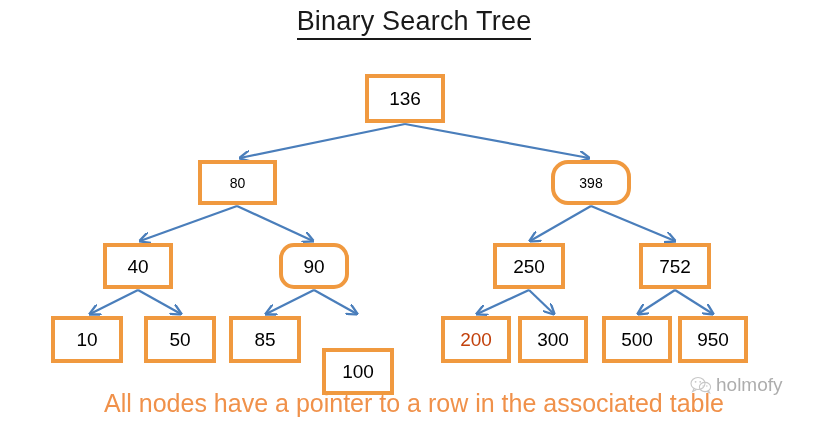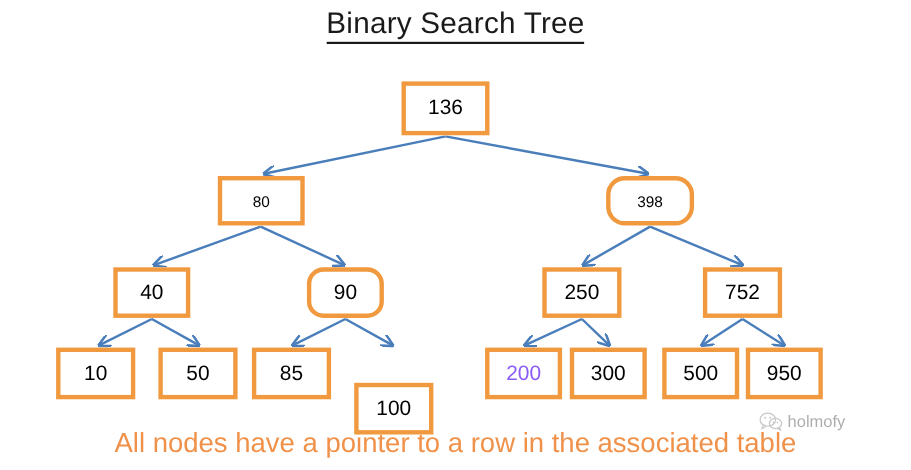--- a/index.html
+++ b/index.html
@@ -85,21 +85,21 @@
     position: absolute;
     left: 690px;
     top: 374px;
     display: flex;
     align-items: center;
     gap: 4px;
     opacity: 0.55;
     z-index: 5;
   }
   #watermark .wm-text {
-    font-size: 15px;
+    font-size: 19px;
     color: #6b6b6b;
     font-family: "Liberation Sans", sans-serif;
     white-space: nowrap;
   }
 </style>
 </head>
 <body>
 
 <div id="canvas">
 
@@ -165,21 +165,21 @@
       </div>
       <div class="node lvl3" style="left: 144px; top: 316px; width: 72px; height: 47px; border-color: rgb(240, 153, 63); background: rgb(255, 255, 255); color: rgb(0, 0, 0);">
         <span>50</span>
       </div>
       <div class="node lvl3" style="left: 229px; top: 316px; width: 72px; height: 47px; border-color: rgb(240, 153, 63); background: rgb(255, 255, 255); color: rgb(0, 0, 0);">
         <span>85</span>
       </div>
       <div class="node lvl3" style="left: 322px; top: 316px; width: 72px; height: 47px; border-color: rgb(240, 153, 63); background: rgb(255, 255, 255); color: rgb(0, 0, 0); margin-top: 32px;">
         <span>100</span>
       </div>
-      <div class="node lvl3" style="left: 441px; top: 316px; width: 70px; height: 47px; border-color: rgb(240, 153, 63); background: rgb(255, 255, 255); color: #8b5cf6;">
+      <div class="node lvl3" style="left: 441px; top: 316px; width: 70px; height: 47px; border-color: rgb(240, 153, 63); background: rgb(255, 255, 255); color: #c2410c;">
         <span>200</span>
       </div>
       <div class="node lvl3" style="left: 518px; top: 316px; width: 70px; height: 47px; border-color: rgb(240, 153, 63); background: rgb(255, 255, 255); color: rgb(0, 0, 0);">
         <span>300</span>
       </div>
       <div class="node lvl3" style="left: 602px; top: 316px; width: 70px; height: 47px; border-color: rgb(240, 153, 63); background: rgb(255, 255, 255); color: rgb(0, 0, 0);">
         <span>500</span>
       </div>
       <div class="node lvl3" style="left: 678px; top: 316px; width: 70px; height: 47px; border-color: rgb(240, 153, 63); background: rgb(255, 255, 255); color: rgb(0, 0, 0);">
         <span>950</span>

